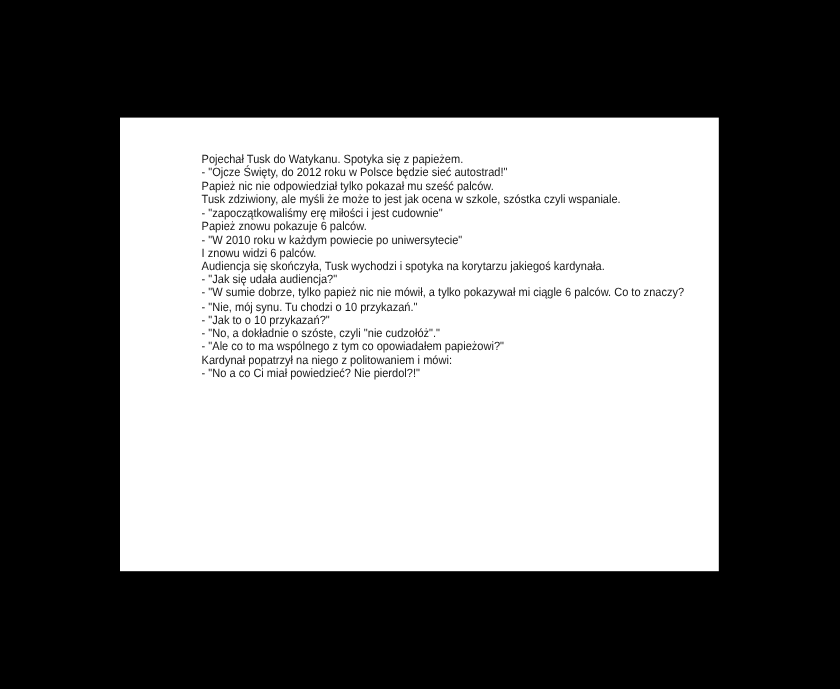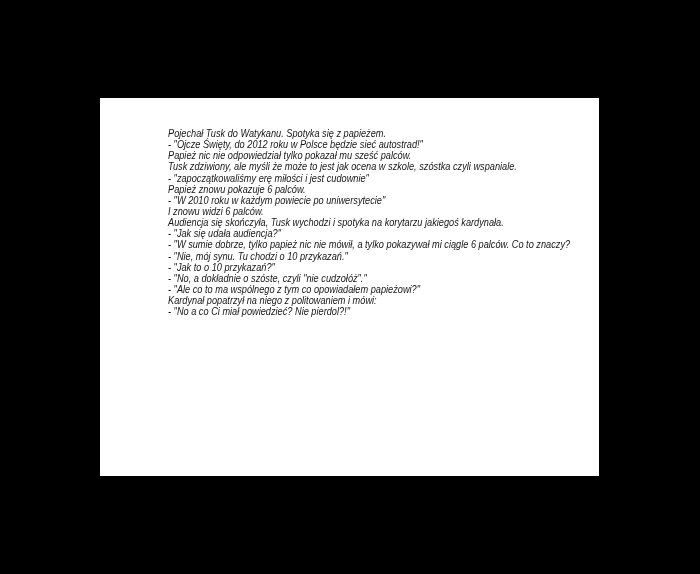--- a/index.html
+++ b/index.html
@@ -7,21 +7,20 @@
     padding: 0;
     background: #000000;
   }
   .canvas {
     position: relative;
     width: 700px;
     height: 574px;
     background: #000000;
     overflow: hidden;
     font-family: "Liberation Sans", sans-serif;
-    font-style: italic;
   }
   .joke-panel {
     position: absolute;
     left: 100px;
     top: 98px;
     width: 499px;
     height: 378px;
     background: #ffffff;
     overflow: hidden;
   }

